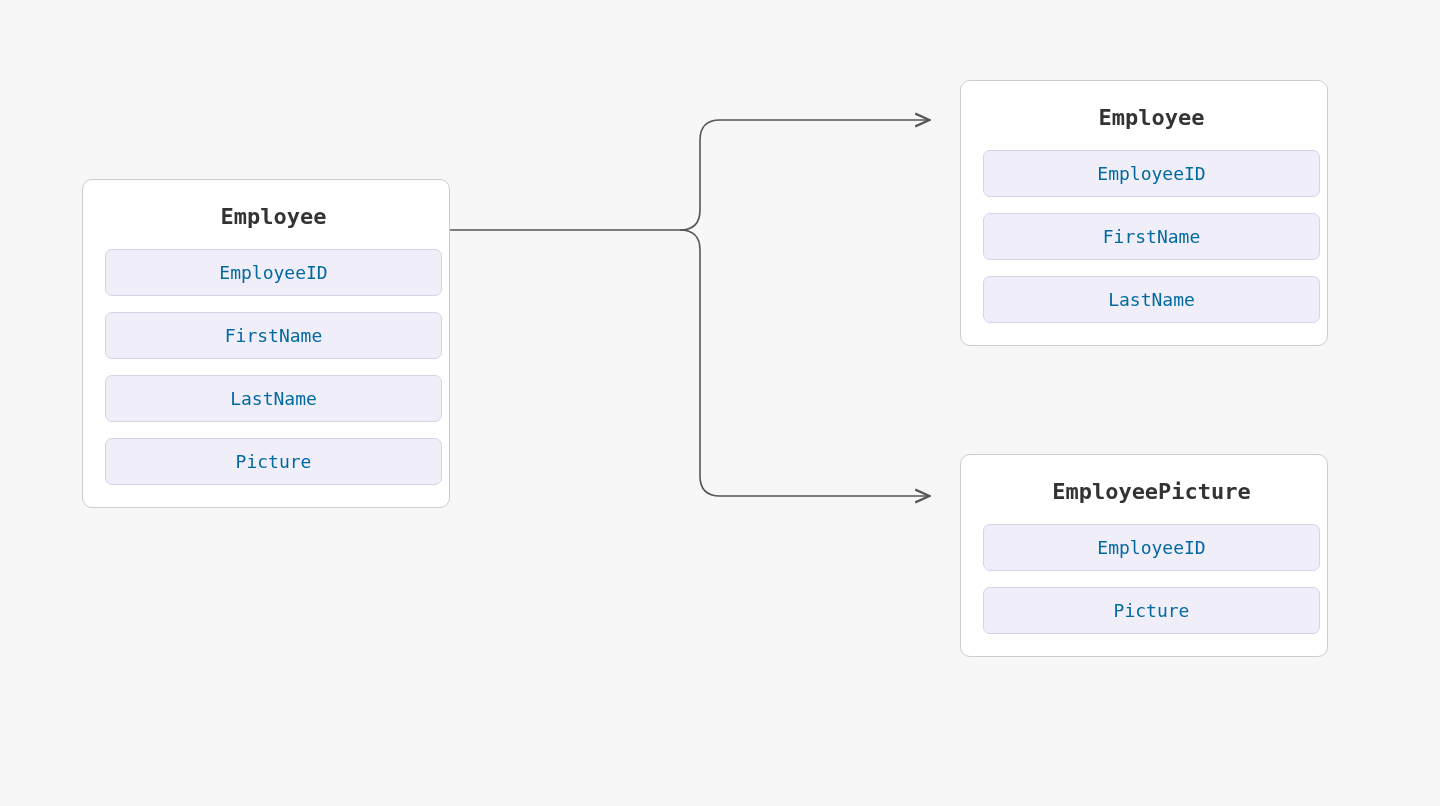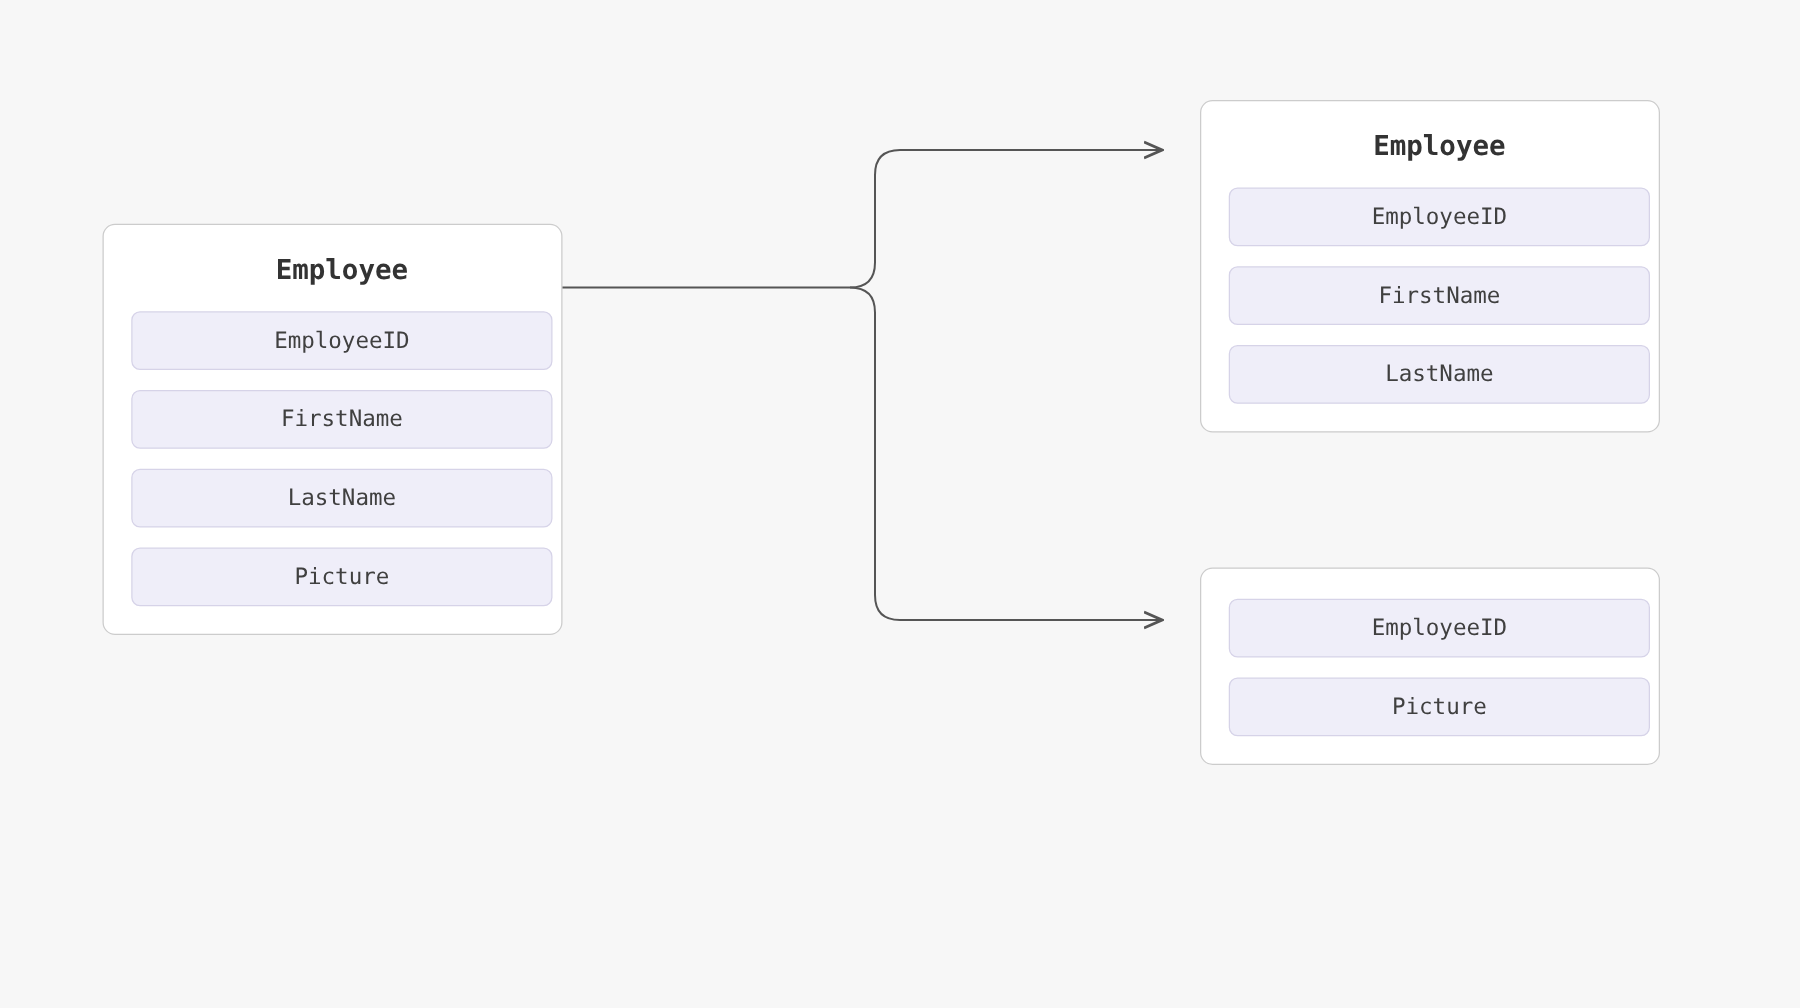--- a/index.html
+++ b/index.html
@@ -29,21 +29,21 @@
       margin-bottom: 20px;
       font-family: 'SF Mono', 'Monaco', 'Menlo', 'Consolas', monospace;
     }
     .field-pill {
       background: #efeef9;
       border: 1.5px solid #d6d3e8;
       border-radius: 7px;
       padding: 12px 0;
       text-align: center;
       font-size: 18px;
-      color: #404040;
+      color: #0369a1;
       margin-bottom: 16px;
       font-family: 'SF Mono', 'Monaco', 'Menlo', 'Consolas', monospace;
     }
     .field-pill:last-child {
       margin-bottom: 0;
     }
     .arrows-svg {
       position: absolute;
       left: 0;
       top: 0;
@@ -77,20 +77,21 @@
 </div>
 
 <div id="entity-top-right" class="entity-box">
   <div class="entity-title">Employee</div>
   <div class="field-pill">EmployeeID</div>
   <div class="field-pill">FirstName</div>
   <div class="field-pill">LastName</div>
 </div>
 
 <div id="entity-bottom-right" class="entity-box">
+  <div class="entity-title">EmployeePicture</div>
   <div class="field-pill">EmployeeID</div>
   <div class="field-pill">Picture</div>
 </div>
 
 <svg class="arrows-svg" width="1440" height="806">
   <defs>
     <marker id="arrowhead" markerWidth="10" markerHeight="10" refX="8" refY="5" orient="auto">
       <path d="M 0 1 L 9 5 L 0 9" fill="none" stroke="#555555" stroke-width="1.4"></path>
     </marker>
   </defs>

